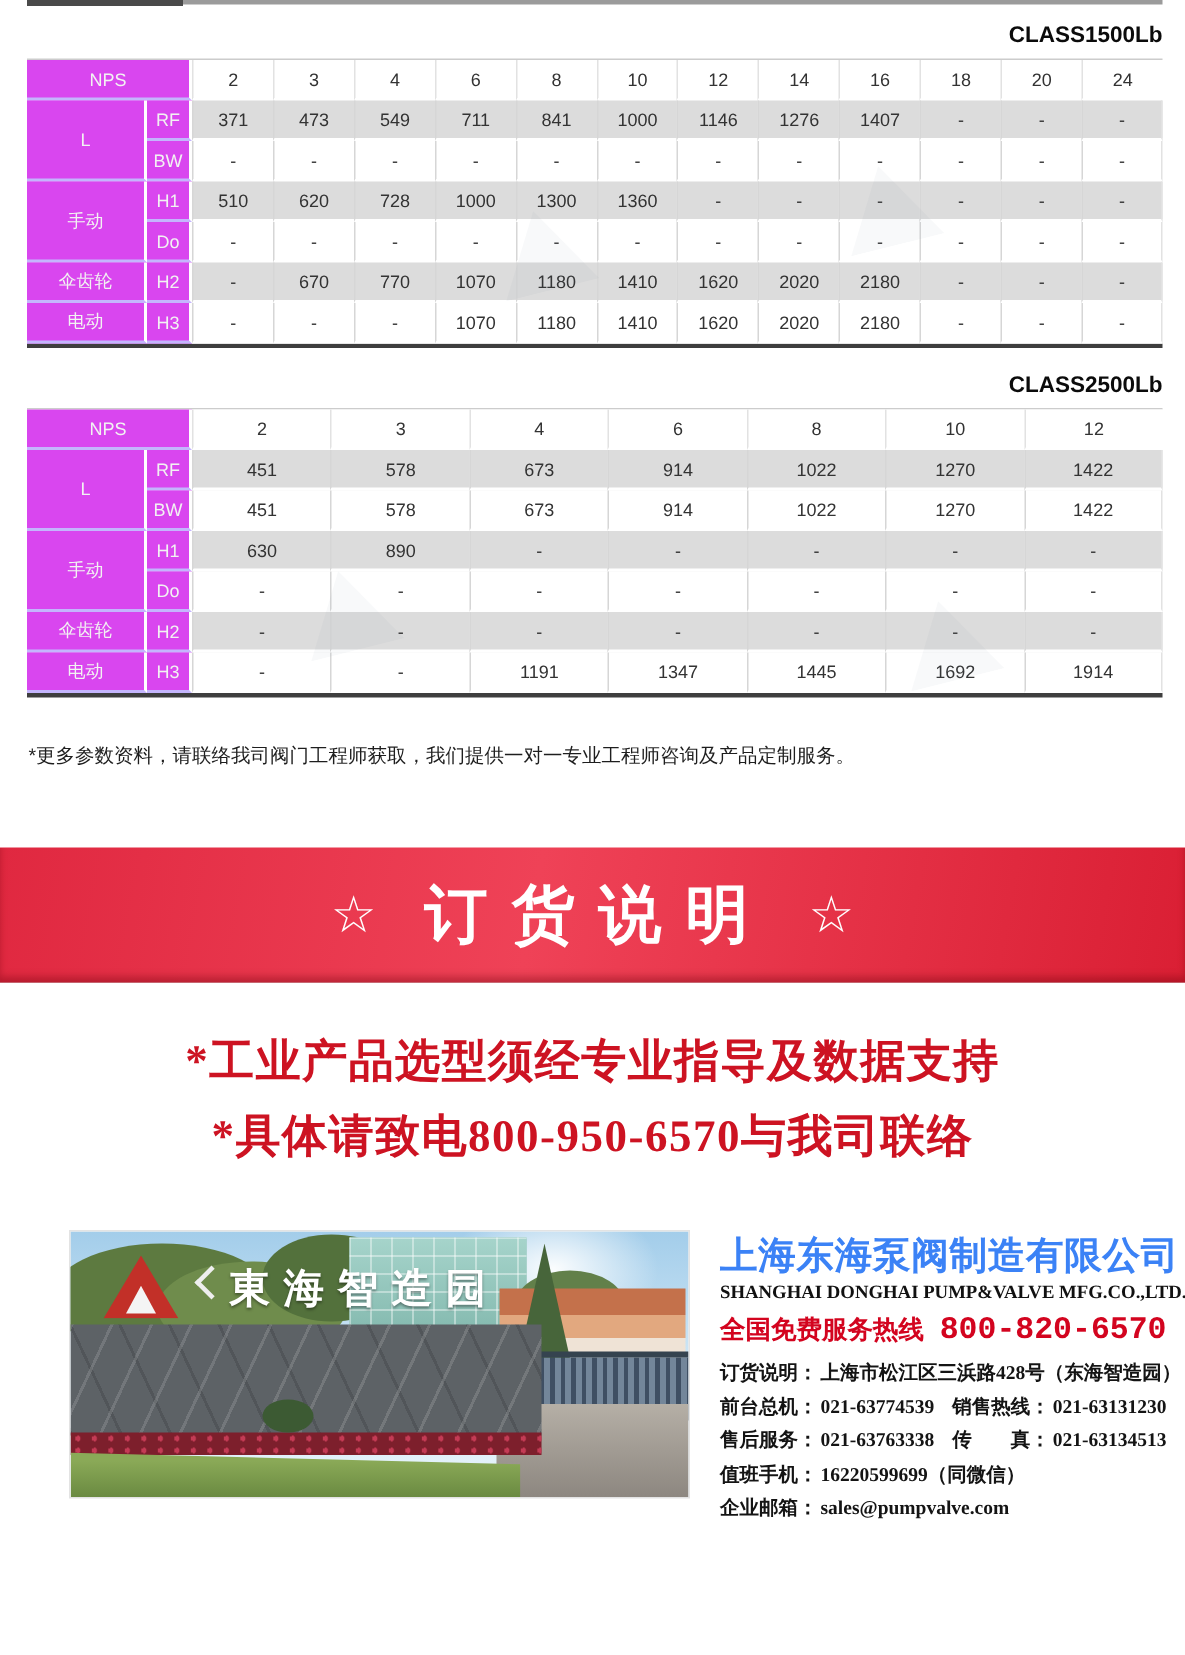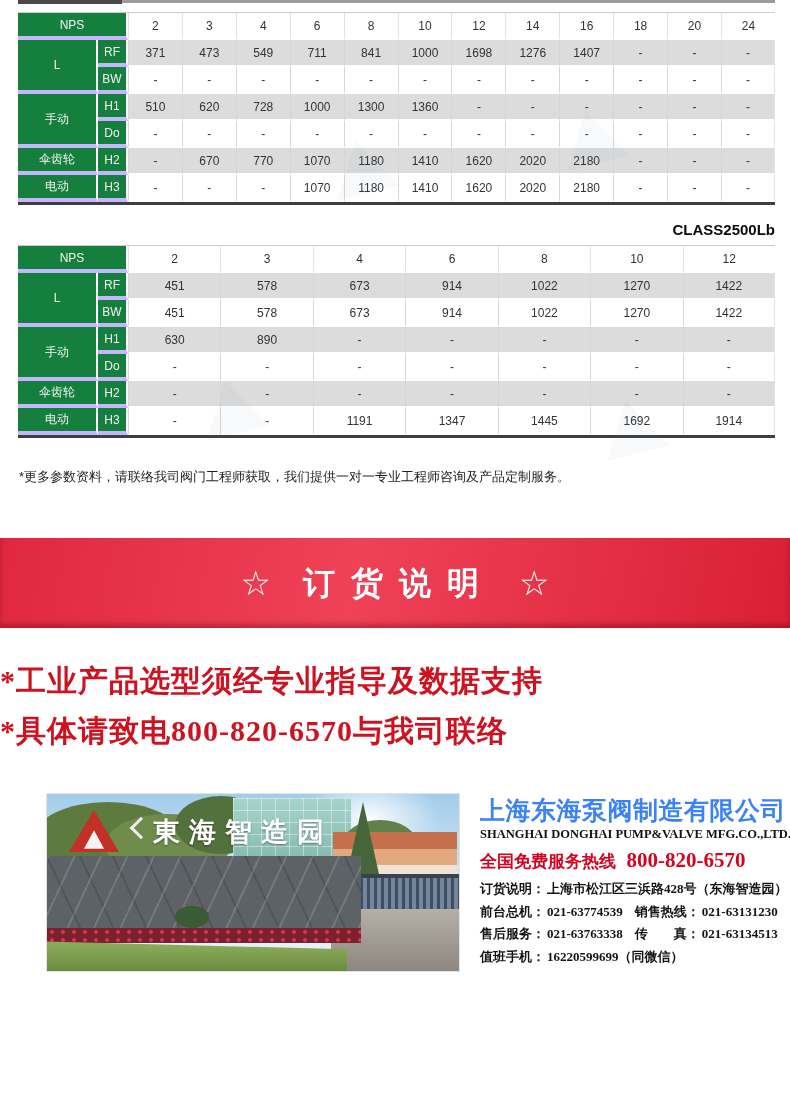--- a/index.html
+++ b/index.html
@@ -11,36 +11,36 @@
   .top-sliver .dk{position:absolute;left:18px;top:0;width:104px;height:4px;background:#4a4a4a;}
   .top-sliver .gy{position:absolute;left:122px;top:0;width:653px;height:3px;background:#9b9b9b;}
 
   .content{margin:12px 15px 0 18px;width:757px;}
   .tbl-title{text-align:right;font-size:15px;font-weight:bold;color:#0b0b0b;line-height:24px;margin-bottom:3px;}
   .tbl-title.second{margin-top:13px;}
 
   table.spec{width:757px;border-collapse:separate;border-spacing:0;table-layout:fixed;
              font-size:12px;color:#333;border-top:1px solid #cccccc;border-bottom:3px solid #3e3e3e;}
   table.spec th,table.spec td{padding:0;text-align:center;vertical-align:middle;height:27px;box-sizing:border-box;font-weight:normal;}
-  table.spec .hcell{background:#15803d;color:#f2f2f2;border-right:2px solid #fff;border-bottom:4px solid #c4b5fd;}
+  table.spec .hcell{background:#d946ef;color:#f2f2f2;border-right:2px solid #fff;border-bottom:2px solid #c4b5fd;}
   table.spec .hcol{background:#fff;color:#333;border-left:1px solid #e2e2e2;border-bottom:2px solid #fff;height:26px;}
   table.spec td{border-left:1px solid #d6d6d6;border-bottom:2px solid #fff;}
   table.spec td:last-child{border-right:1px solid #e2e2e2;}
   table.spec tr.shaded td{background:#dcdcdc;}
   table.spec tr.plain td{background:#ffffff;}
 
   .note{margin:30px 0 0 1px;font-size:13px;color:#1e1e1e;line-height:18px;}
 
   .banner{margin-top:52px;width:790px;height:90px;display:flex;align-items:center;justify-content:center;gap:24px;
           background:linear-gradient(100deg,#e02840 0%,#ef4257 45%,#da1f34 100%);
           box-shadow:inset 0 -4px 5px rgba(110,0,12,.35);}
   .banner .star{color:#fff;font-size:34px;line-height:1;}
-  .banner .btitle{color:#fff;font-size:32px;font-weight:bold;letter-spacing:16px;text-indent:8px;line-height:1;}
-
-  .notice{ text-align:left;color:#cd1322;font-family:"Liberation Serif",serif;font-weight:bold;
+  .banner .btitle{color:#fff;font-size:42px;font-weight:bold;letter-spacing:16px;text-indent:8px;line-height:1;}
+
+  .notice{ text-align:center;color:#cd1322;font-family:"Liberation Serif",serif;font-weight:bold;
            font-size:30px;line-height:34px;letter-spacing:1px;}
   .notice.first{margin-top:36px;}
   .notice.secnd{margin-top:16px;}
 
   .footer{display:flex;margin:45px 15px 0 10px;gap:20px;padding-left:36px;}
 
   
   .photo{position:relative;width:414px;height:179px;overflow:hidden;flex:none;border:1px solid #e3e3e3;box-sizing:border-box;
          background:linear-gradient(180deg,#a3cdea 0%,#cfe7f6 50%,#eaf5fb 100%);}
   .glare{position:absolute;right:20px;top:-20px;width:140px;height:90px;border-radius:50%;
@@ -83,21 +83,21 @@
         background:linear-gradient(180deg,#8aa957 0 25%,#6a8a41 100%);
         clip-path:polygon(0 8%,100% 32%,100% 100%,0 100%);}
   .palm{position:absolute;left:128px;top:112px;width:34px;height:22px;border-radius:50%;background:#3c5a33;z-index:3;}
 
   
   .company{flex:1;padding-top:2px;}
   .cname{font-size:25px;font-weight:bold;color:#3b82f6;letter-spacing:.5px;line-height:30px;white-space:nowrap;}
   .cname-en{font-family:"Liberation Serif",serif;font-weight:bold;font-size:12.5px;color:#111;margin-top:2px;white-space:nowrap;}
   .hotline{margin-top:6px;white-space:nowrap;}
   .hotline .hl-label{color:#d3041f;font-weight:bold;font-size:17px;}
-  .hotline .hl-number{color:#d3041f;font-weight:bold;font-size:21px;font-family:Liberation Serif, serif;margin-left:6px;}
+  .hotline .hl-number{color:#d3041f;font-weight:bold;font-size:21px;font-family:Liberation Mono, monospace;margin-left:6px;}
   .contacts{margin-top:5px;}
   .contact-line{font-family:"Liberation Serif",serif;font-weight:bold;font-size:13px;color:#141414;
                 line-height:22.5px;white-space:nowrap;}
   .contact-line .clabel{margin-right:2px;}
   .contact-line .l2{margin-left:12px;}
 
   
   .wm{position:absolute;width:64px;height:54px;background:#7c8694;opacity:.05;
       clip-path:polygon(50% 0,100% 100%,0 100%);transform:rotate(-14deg);pointer-events:none;}
 </style>
@@ -110,20 +110,21 @@
     <div class="dk"></div>
     <div class="gy"></div>
   </div>
 
   <div class="wm" style="left:330px;top:140px"></div>
   <div class="wm" style="left:560px;top:110px"></div>
   <div class="wm" style="left:200px;top:380px"></div>
   <div class="wm" style="left:600px;top:400px"></div>
 
   <div class="content">
+    <div class="tbl-title">CLASS1500Lb</div>
     <table class="spec">
         <colgroup>
           <col style="width: 80px;">
           <col style="width: 30px;">
           <col>
           <col>
           <col>
           <col>
           <col>
           <col>
@@ -154,21 +155,21 @@
         <tbody>
           <tr class="shaded">
             <th rowspan="2" class="hcell">L</th>
             <th class="hcell">RF</th>
             <td>371</td>
             <td>473</td>
             <td>549</td>
             <td>711</td>
             <td>841</td>
             <td>1000</td>
-            <td>1698</td>
+            <td>1146</td>
             <td>1276</td>
             <td>1407</td>
             <td>-</td>
             <td>-</td>
             <td>-</td>
           </tr>
           <tr class="plain">
             <th class="hcell">BW</th>
             <td>-</td>
             <td>-</td>
@@ -345,21 +346,21 @@
     <div class="note">*更多参数资料，请联络我司阀门工程师获取，我们提供一对一专业工程师咨询及产品定制服务。</div>
   </div>
 
   <div class="banner">
     <span class="star">☆</span>
     <span class="btitle">订货说明</span>
     <span class="star">☆</span>
   </div>
 
   <div class="notice first">*工业产品选型须经专业指导及数据支持</div>
-  <div class="notice secnd">*具体请致电800-820-6570与我司联络</div>
+  <div class="notice secnd">*具体请致电800-950-6570与我司联络</div>
 
   <div class="footer">
 
     <div class="photo">
       <div class="glare"></div>
       <div class="blob b1"></div>
       <div class="blob b2"></div>
       <div class="blob b3"></div>
       <div class="glass"></div>
       <div class="blob b4"></div>
@@ -383,17 +384,18 @@
       <div class="cname-en">SHANGHAI DONGHAI PUMP&amp;VALVE MFG.CO.,LTD.</div>
       <div class="hotline">
         <span class="hl-label">全国免费服务热线</span>
         <span class="hl-number">800-820-6570</span>
       </div>
       <div class="contacts">
           <div class="contact-line"><span class="clabel">订货说明：</span><span class="cvalue">上海市松江区三浜路428号（东海智造园）</span></div>
           <div class="contact-line"><span class="clabel">前台总机：</span><span class="cvalue">021-63774539</span><span class="clabel l2">销售热线：</span><span class="cvalue">021-63131230</span></div>
           <div class="contact-line"><span class="clabel">售后服务：</span><span class="cvalue">021-63763338</span><span class="clabel l2">传　　真：</span><span class="cvalue">021-63134513</span></div>
           <div class="contact-line"><span class="clabel">值班手机：</span><span class="cvalue">16220599699（同微信）</span></div>
+          <div class="contact-line"><span class="clabel">企业邮箱：</span><span class="cvalue">sales@pumpvalve.com</span></div>
         </div>
     </div>
 
   </div>
 </div>
 
 </body></html>

